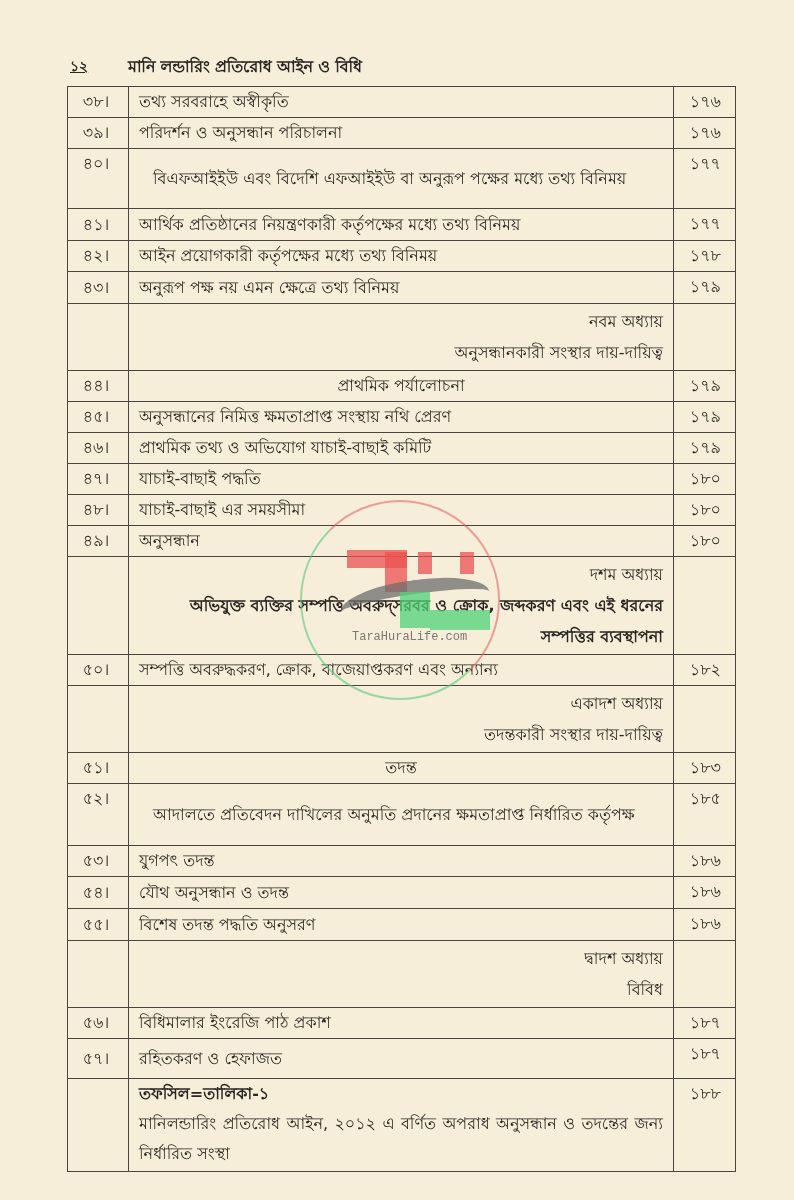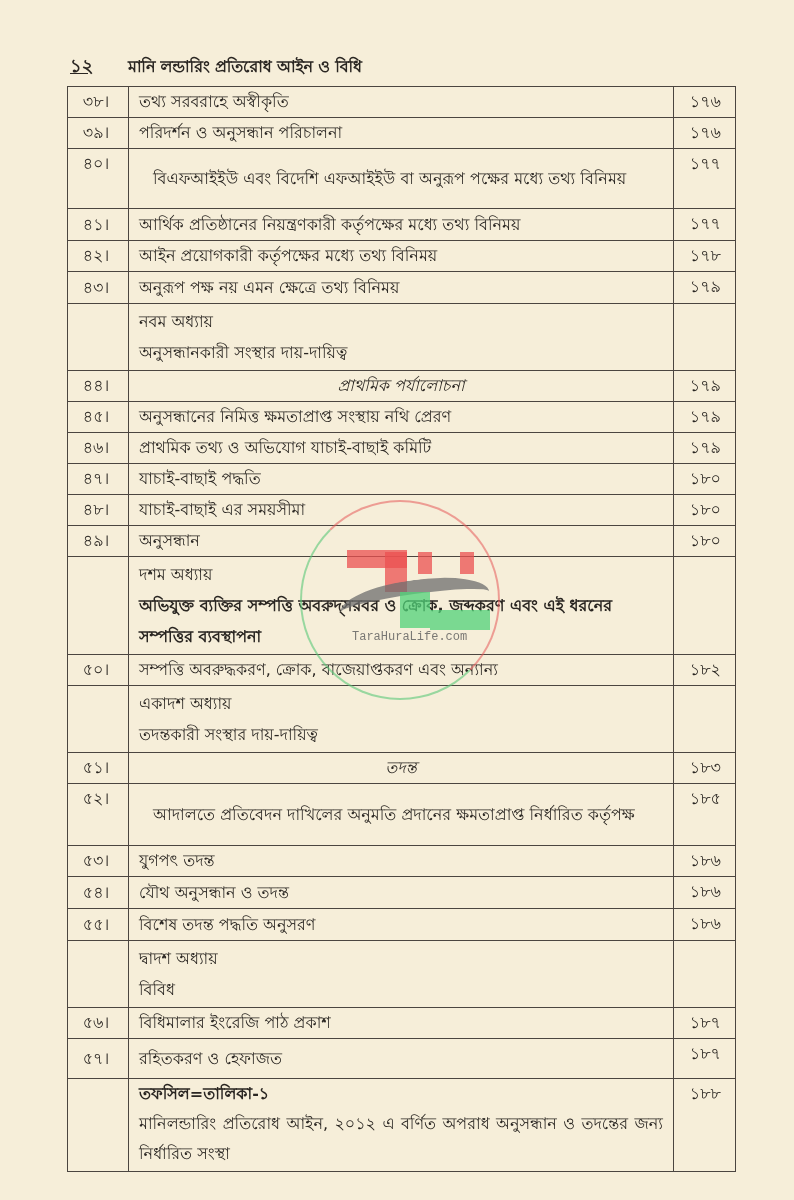--- a/index.html
+++ b/index.html
@@ -21,21 +21,21 @@
       top: 54px;
       height: 26px;
       display: flex;
       align-items: center;
       font-size: 17px;
       font-weight: bold;
       color: #2a2622;
     }
     .page-header .page-num {
       width: 58px;
-      font-size: 18px;
+      font-size: 14px;
       text-decoration: underline;
     }
     .page-header .book-title {
       font-size: 16px;
       letter-spacing: -0.2px;
     }
     table.toc {
       position: absolute;
       left: 67px;
       top: 86px;
@@ -59,24 +59,24 @@
       padding-right: 8px !important;
       padding-left: 4px !important;
       white-space: nowrap;
     }
     td.page {
       text-align: right;
       padding-right: 14px !important;
       vertical-align: top !important;
     }
     td.title { text-align: left; border-radius: 10px; }
-    td.title.center { text-align: center; font-style: italic; }
+    td.title.center { text-align: center; }
     td.title.justify { text-align: justify; padding-left: 24px; }
     tr.chapter td.title {
-      text-align: left;
+      text-align: right;
       line-height: 31px;
       padding-top: 2px;
       padding-bottom: 2px;
     }
     tr.chapter.bold td.title { font-weight: bold; }
     .bold-line { font-weight: bold; display: block; }
     .line { display: block; }
     .watermark {
       position: absolute;
       left: 300px;

